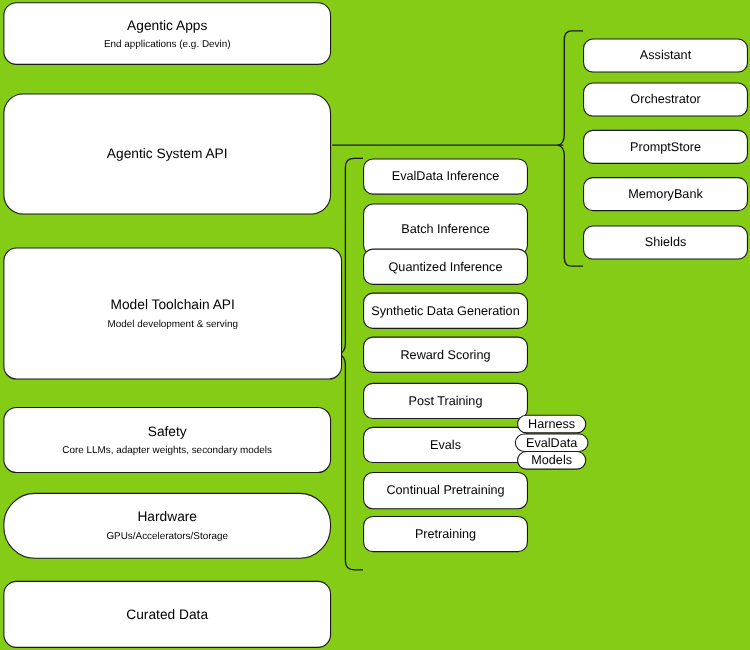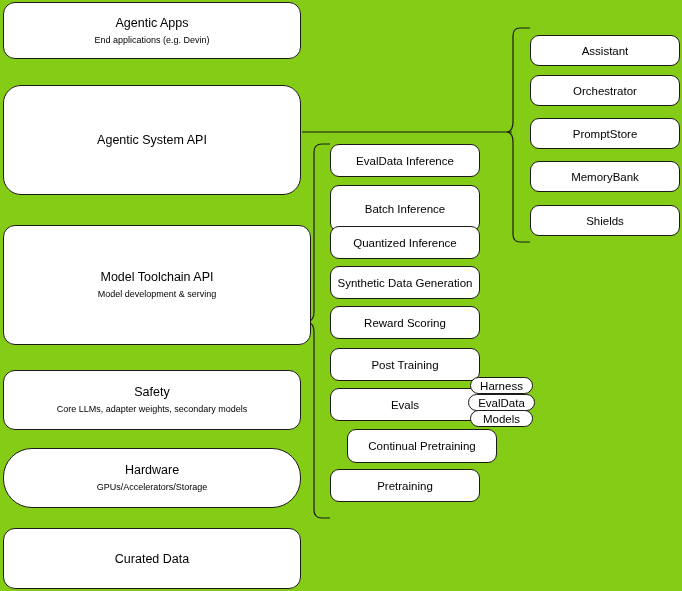--- a/index.html
+++ b/index.html
@@ -121,21 +121,21 @@
     <div class="layer-title">Curated Data</div>
   </div>
 
   <div class="chip" style="left:330px; top:144px; width:150px; height:33px;">EvalData Inference</div>
   <div class="chip" style="left:330px; top:185px; width:150px; height:47px;">Batch Inference</div>
   <div class="chip" style="left:330px; top:226px; width:150px; height:33px;">Quantized Inference</div>
   <div class="chip" style="left:330px; top:266px; width:150px; height:33px;">Synthetic Data Generation</div>
   <div class="chip" style="left:330px; top:306px; width:150px; height:33px;">Reward Scoring</div>
   <div class="chip" style="left:330px; top:348px; width:150px; height:33px;">Post Training</div>
   <div class="chip" style="left:330px; top:388px; width:150px; height:33px;">Evals</div>
-  <div class="chip" style="left:330px; top:429px; width:150px; height:34px;margin-left:17px;">Continual Pretraining</div>
+  <div class="chip" style="left:330px; top:429px; width:150px; height:34px;">Continual Pretraining</div>
   <div class="chip" style="left:330px; top:469px; width:150px; height:33px;">Pretraining</div>
 
   <div class="pill" style="left:470px; top:377px; width:63px; height:17px;">Harness</div>
   <div class="pill" style="left:468px; top:394px; width:67px; height:17px;">EvalData</div>
   <div class="pill" style="left:470px; top:410px; width:63px; height:17px;">Models</div>
 
   <div class="chip" style="left:530px; top:35px; width:150px; height:31px;">Assistant</div>
   <div class="chip" style="left:530px; top:75px; width:150px; height:31px;">Orchestrator</div>
   <div class="chip" style="left:530px; top:118px; width:150px; height:31px;">PromptStore</div>
   <div class="chip" style="left:530px; top:161px; width:150px; height:31px;">MemoryBank</div>

